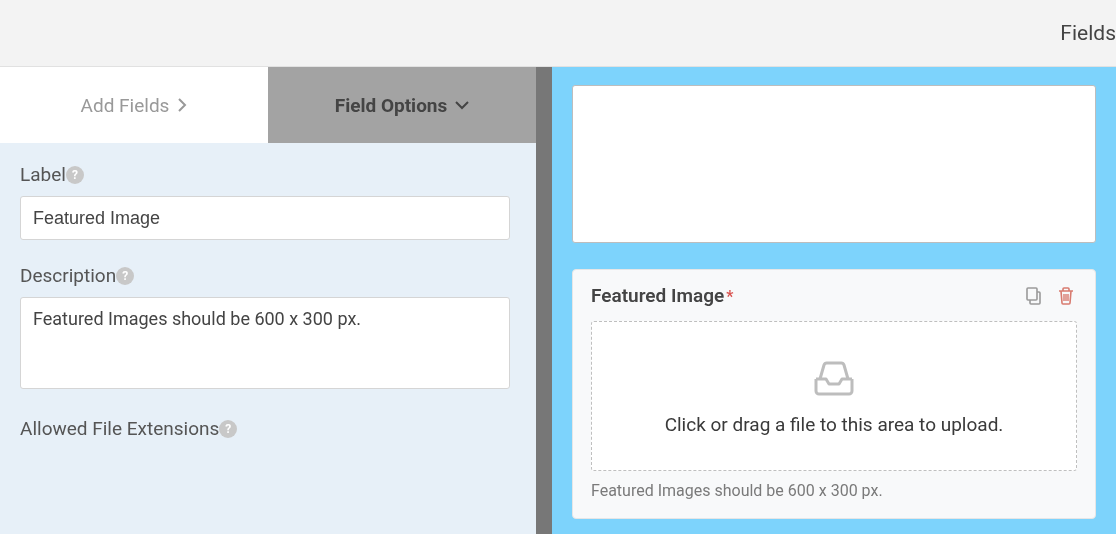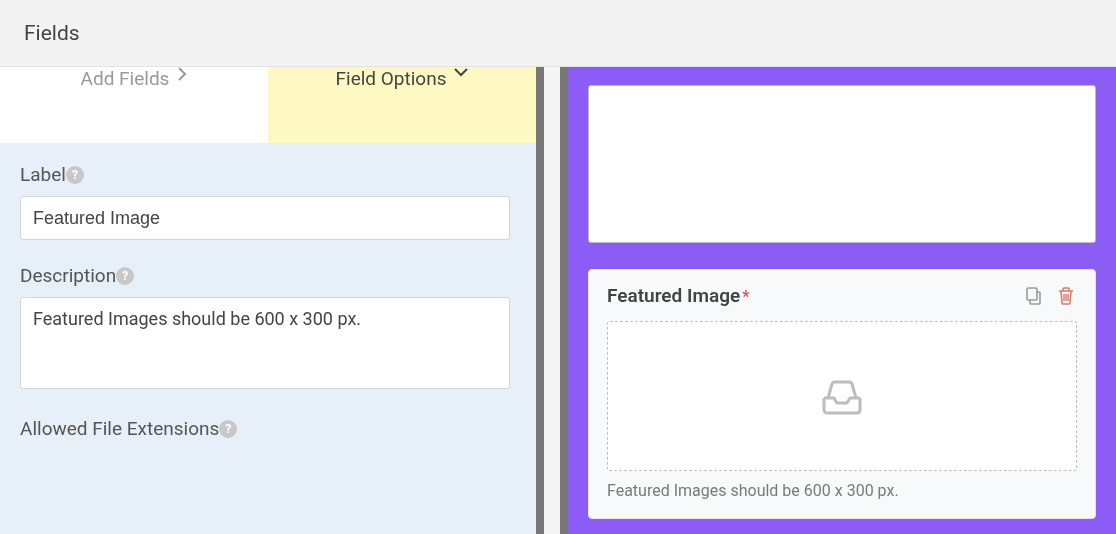--- a/index.html
+++ b/index.html
@@ -1,40 +1,40 @@
 <!DOCTYPE html>
 <html><head>
 <meta charset="utf-8">
 <style>
   * { box-sizing: border-box; margin: 0; padding: 0; }
   html, body { width: 1116px; height: 534px; overflow: hidden; }
   body { font-family: -apple-system, BlinkMacSystemFont, "Segoe UI", Roboto, Helvetica, Arial, sans-serif; background: #f5f5f5; color: #444; }
 
-  .header { height: 67px; border-bottom: 1px solid #e1e1e1; background: #f3f3f3; display: flex; align-items: center; justify-content: flex-start; padding-left: 24px; }
+  .header { height: 67px; border-bottom: 1px solid #e1e1e1; background: #f3f3f3; display: flex; align-items: center; justify-content: flex-end; }
   .header-title { font-size: 21px; color: #444; font-weight: 400; }
 
   .main { display: flex; height: calc(534px - 67px); }
 
   
   .left-col { width: 544px; display: flex; flex-direction: column; border-right: 8px solid #777; }
   .tabs { display: flex; height: 76px; background: #fff; }
-  .tab { flex: 1; display: flex; justify-content: center; gap: 8px; font-size: 19px; color: #444; cursor: pointer; }
+  .tab { flex: 1; display: flex; align-items: center; justify-content: center; gap: 8px; font-size: 19px; color: #444; cursor: pointer; }
   .tab.inactive { color: #999; background: #fff; }
-  .tab.active { background: #fef9c3; color: #444; font-weight: 400; }
+  .tab.active { background: #a3a3a3; color: #444; font-weight: 700; }
   .chev { display: inline-block; }
 
   .field-options { flex: 1; background: #e7f0f8; padding: 20px 20px 0 20px; overflow: hidden; }
   .fo-row { margin-bottom: 24px; }
   .fo-label { display: flex; align-items: center; font-size: 19px; color: #555; margin-bottom: 10px; }
   .help-icon { width: 18px; height: 18px; border-radius: 50%; background: #c8c8c8; color: #fff; font-size: 12px; display: inline-flex; align-items: center; justify-content: center; font-weight: bold; }
   .text-input { width: 490px; height: 44px; border: 1px solid #d5d5d5; border-radius: 3px; background: #fff; font-size: 18px; color: #444; padding: 0 12px; outline: none; }
   .textarea { width: 490px; height: 92px; border: 1px solid #d5d5d5; border-radius: 3px; background: #fff; font-size: 18px; color: #444; padding: 10px 12px; resize: none; outline: none; font-family: inherit; }
 
   
-  .right-col { flex: 1; background: #8b5cf6; margin-left: 16px; border-left: 8px solid #777; padding: 0; position: relative; }
+  .right-col { flex: 1; background: #7dd3fc; margin-left: 0; border-left: 8px solid #777; padding: 0; position: relative; }
   .right-inner { padding: 0 20px; height: 100%; }
   .preview-textarea { width: 100%; height: 158px; border: 1px solid #bdbdbd; border-radius: 3px; background: #fff; resize: both; margin-top: 18px; outline: none; font-family: inherit; font-size: 16px; padding: 8px; position: relative; }
   .preview-textarea::-webkit-resizer { }
 
   .upload-card { margin-top: 22px; background: #f8f9fa; border: 1px solid #e6e6e6; border-radius: 4px; padding: 14px 18px 18px 18px; }
   .upload-head { display: flex; align-items: center; justify-content: space-between; margin-bottom: 14px; }
   .upload-label { font-size: 19px; font-weight: 600; color: #444; }
   .req-star { color: #d9534f; margin-left: 2px; font-weight: 600; }
   .card-actions { display: flex; gap: 10px; align-items: center; }
   .action-btn { width: 22px; height: 22px; display: inline-flex; align-items: center; justify-content: center; cursor: pointer; }
@@ -129,20 +129,21 @@
         </div>
 
         <div class="dropzone">
           <span>
             <svg width="48" height="40" viewBox="0 0 48 40">
               <path d="M6 22 V34 a3 3 0 0 0 3 3 h30 a3 3 0 0 0 3 -3 V22" fill="none" stroke="#bdbdbd" stroke-width="3" stroke-linejoin="round"></path>
               <path d="M6 22 h10 l3 5 h10 l3 -5 h10" fill="none" stroke="#bdbdbd" stroke-width="3" stroke-linejoin="round"></path>
               <path d="M10 22 L14 8 a3 3 0 0 1 3 -2 h14 a3 3 0 0 1 3 2 L38 22" fill="none" stroke="#bdbdbd" stroke-width="3" stroke-linejoin="round"></path>
             </svg>
           </span>
+          <div class="drop-text">Click or drag a file to this area to upload.</div>
         </div>
 
         <div class="desc-hint">Featured Images should be 600 x 300 px.</div>
       </div>
 
     </div>
   </div>
 
 </div>
 

